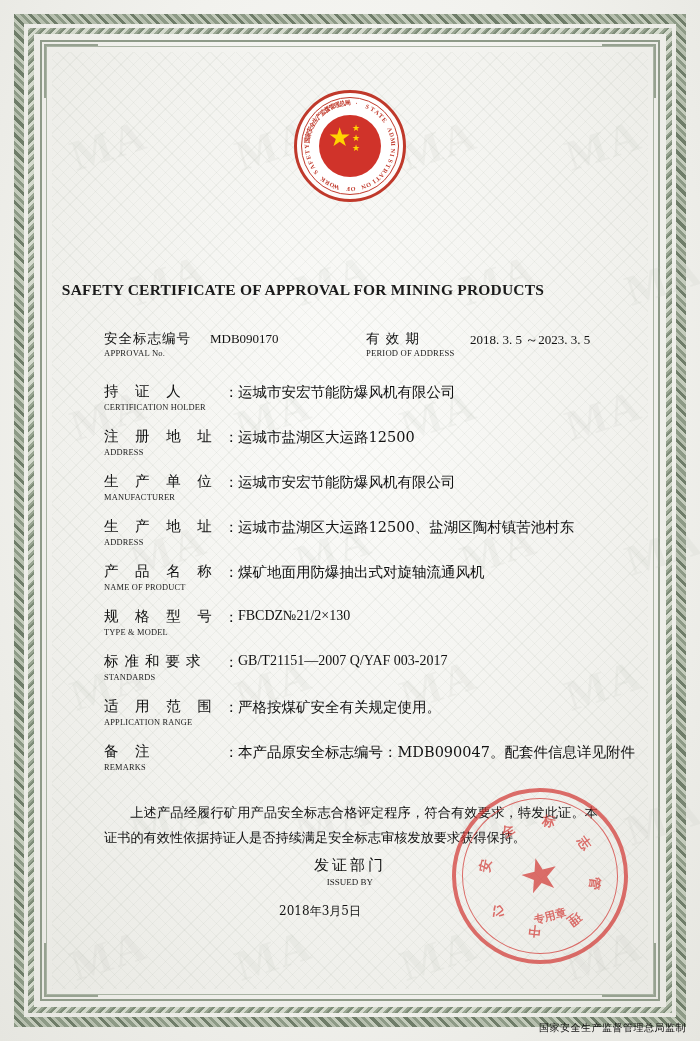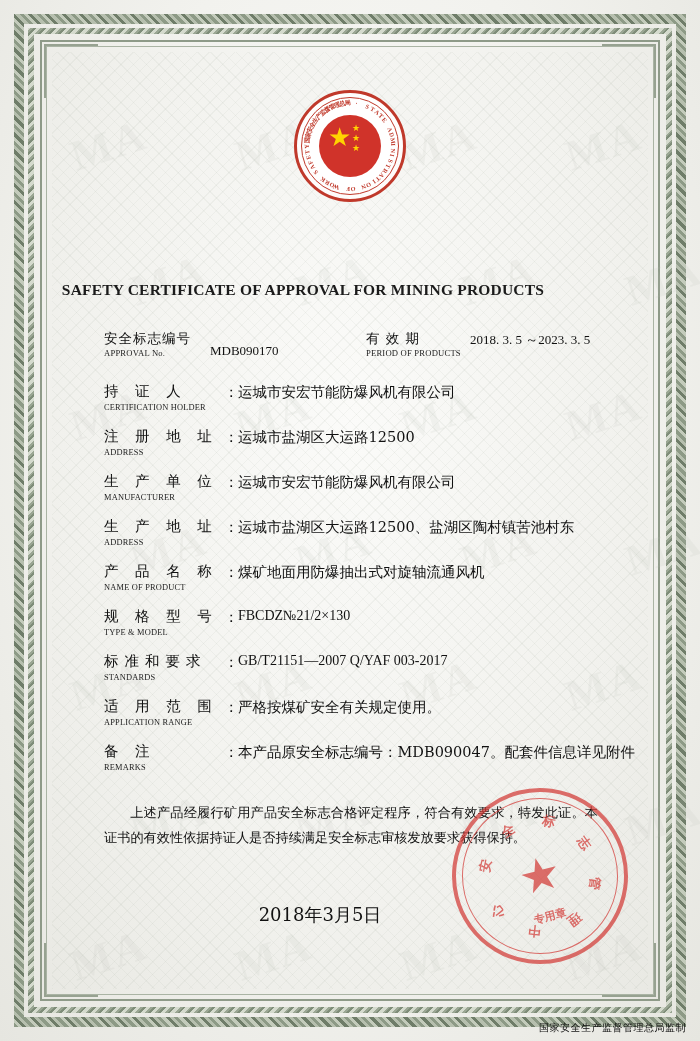--- a/index.html
+++ b/index.html
@@ -122,21 +122,21 @@
     font-family:"DejaVu Serif",serif;
   }
   .stmt .indent{display:inline-block;width:26px;}
 
   
   .issued{position:absolute;left:0;top:856px;width:700px;text-align:center;}
   .issued .cn{font-size:15px;letter-spacing:3px;color:#111;font-family:"DejaVu Serif",serif;}
   .issued .en{font-size:9px;color:#222;margin-top:2px;font-family:"Liberation Serif",serif;}
   .issue-date{
     position:absolute;left:0;top:903px;width:640px;text-align:center;
-    font-size:18px;color:#111;font-family:"DejaVu Serif",serif;
+    font-size:12px;color:#111;font-family:"DejaVu Serif",serif;
   }
 
   
   .seal{
     position:absolute;left:452px;top:788px;width:168px;height:168px;
     border-radius:50%;border:4px solid #d33a36;opacity:.72;
     transform:rotate(-14deg);
   }
   .seal:after{
     content:"";position:absolute;inset:6px;border-radius:50%;border:1px solid #d33a36;
@@ -271,25 +271,25 @@
     </div>
   </div>
 
   <div class="title-en">SAFETY CERTIFICATE OF APPROVAL FOR MINING PRODUCTS</div>
 
   <div class="hdr">
     <div class="col" style="left:0;">
       <div class="lbl-cn">安全标志编号</div>
       <div class="lbl-en">APPROVAL No.</div>
     </div>
-    <div class="col v" style="left:106px;top:13px;">MDB090170</div>
+    <div class="col v" style="left:106px;top:1px;">MDB090170</div>
 
     <div class="col" style="left:262px;">
       <div class="lbl-cn">有 效 期</div>
-      <div class="lbl-en">PERIOD OF PRODUCTS</div>
+      <div class="lbl-en">PERIOD OF ADDRESS</div>
     </div>
     <div class="col v" style="left:366px;top:1px;">2018. 3. 5 ～2023. 3. 5</div>
   </div>
 
   <div class="fields" id="fields">
       <div class="row">
         <div class="k">
           <div class="kcn">持 证 人</div>
           <div class="ken">CERTIFICATION HOLDER</div>
         </div>
@@ -357,20 +357,24 @@
           <div class="kcn">备        注</div>
           <div class="ken">REMARKS</div>
         </div>
         <div class="colon">：</div>
         <div class="v">本产品原安全标志编号：MDB090047。配套件信息详见附件</div>
       </div>
     </div>
 
   <div class="stmt"><span class="indent"></span><span>上述产品经履行矿用产品安全标志合格评定程序，符合有效要求，特发此证。本证书的有效性依据持证人是否持续满足安全标志审核发放要求获得保持。</span></div>
 
+  <div class="issued">
+    <div class="cn">发证部门</div>
+    <div class="en">ISSUED BY</div>
+  </div>
   <div class="issue-date">2018年3月5日</div>
 
   <div class="seal">
     <div class="seal-ring-text" id="seal-ring">
         <span style="transform: rotate(-64.8deg) translate(-7px, -64px) rotate(0deg);">安</span>
         <span style="transform: rotate(-20.5714deg) translate(-7px, -64px) rotate(0deg);">全</span>
         <span style="transform: rotate(23.6571deg) translate(-7px, -64px) rotate(0deg);">标</span>
         <span style="transform: rotate(67.8857deg) translate(-7px, -64px) rotate(0deg);">志</span>
         <span style="transform: rotate(112.114deg) translate(-7px, -64px) rotate(0deg);">管</span>
         <span style="transform: rotate(156.343deg) translate(-7px, -64px) rotate(0deg);">理</span>

